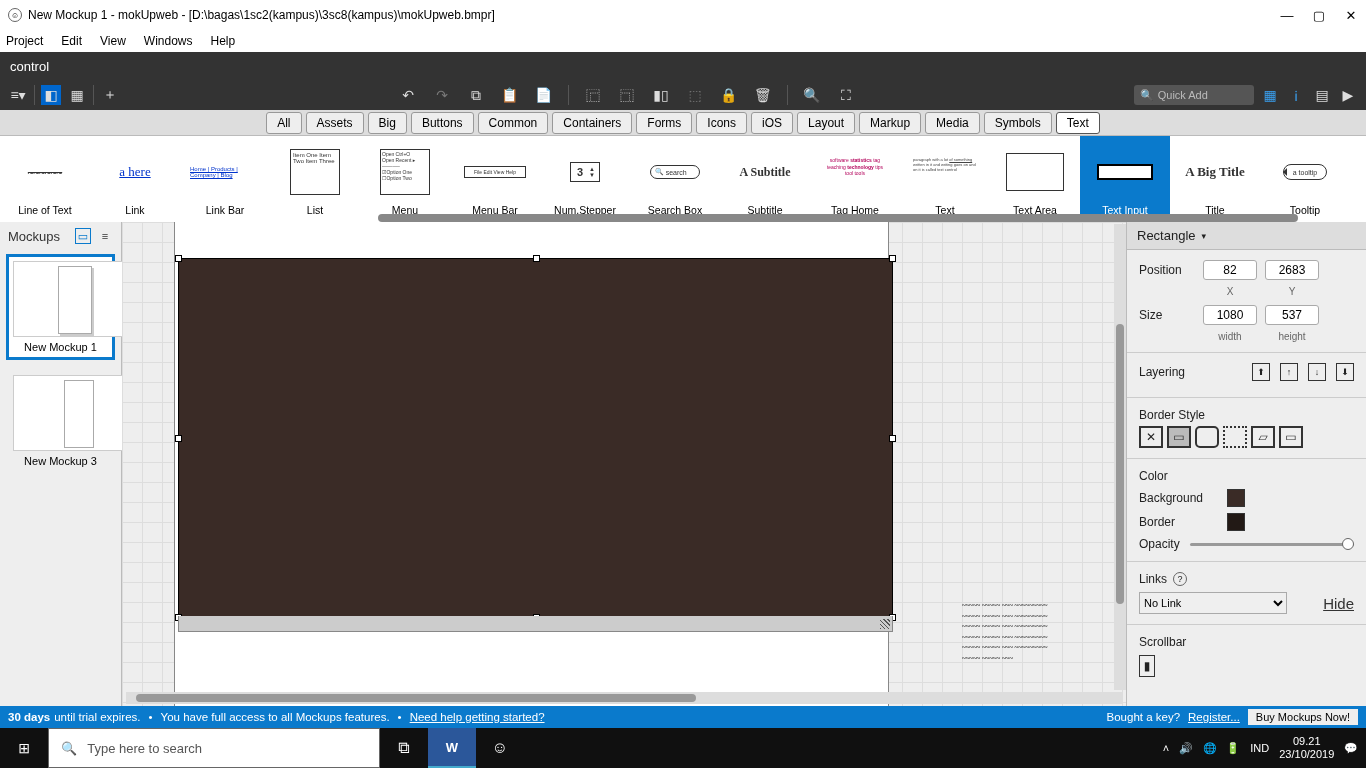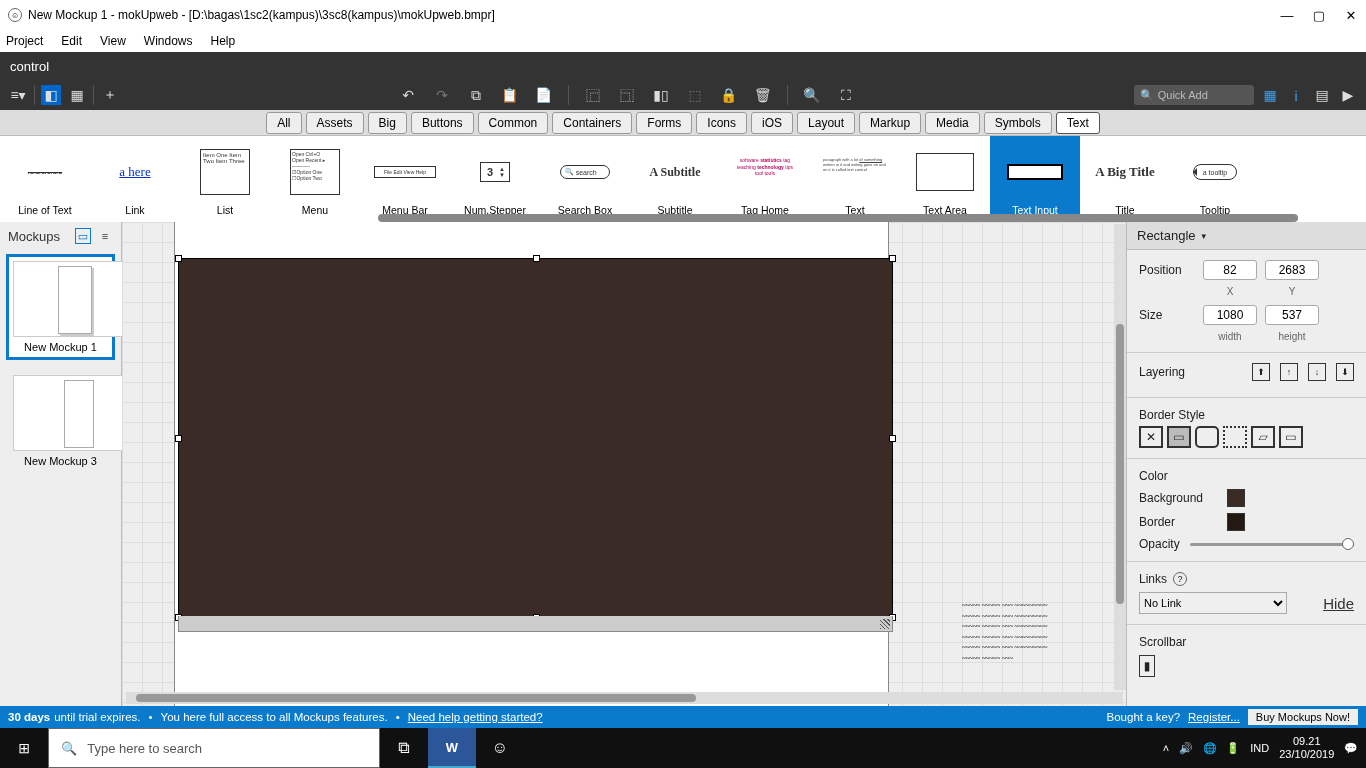--- a/index.html
+++ b/index.html
@@ -230,20 +230,26 @@
         <div class="label">Line of Text</div>
       </div>
     <div class="ui-item">
         <div class="preview">
           <span class="pv-link">a here</span>
         </div>
         <div class="label">Link</div>
       </div>
     <div class="ui-item">
         <div class="preview">
+          <span class="pv-linkbar">Home | Products | Company | Blog</span>
+        </div>
+        <div class="label">Link Bar</div>
+      </div>
+    <div class="ui-item">
+        <div class="preview">
           <div class="pv-list">Item One
 Item Two
 Item Three</div>
         </div>
         <div class="label">List</div>
       </div>
     <div class="ui-item">
         <div class="preview">
           <div class="pv-menu">Open   Ctrl+O<br>Open Recent ▸<br>─────<br>☑Option One<br>☐Option Two</div>
         </div>
@@ -440,21 +446,21 @@
       <div>Scrollbar</div>
       <div class="scrollbar-icon">▮</div>
     </div>
   </div>
 </div>
 
 <div class="trialbar">
   <b>30 days</b>
   <span> until trial expires.</span>
   <span style="margin:0 4px">•</span>
-  <span>You here full access to all Mockups features.</span>
+  <span>You have full access to all Mockups features.</span>
   <span style="margin:0 4px">•</span>
   <a>Need help getting started?</a>
   <div class="right">
     <span>Bought a key?</span>
     <a>Register...</a>
     <span class="buy-btn">Buy Mockups Now!</span>
   </div>
 </div>
 
 <div class="taskbar">

